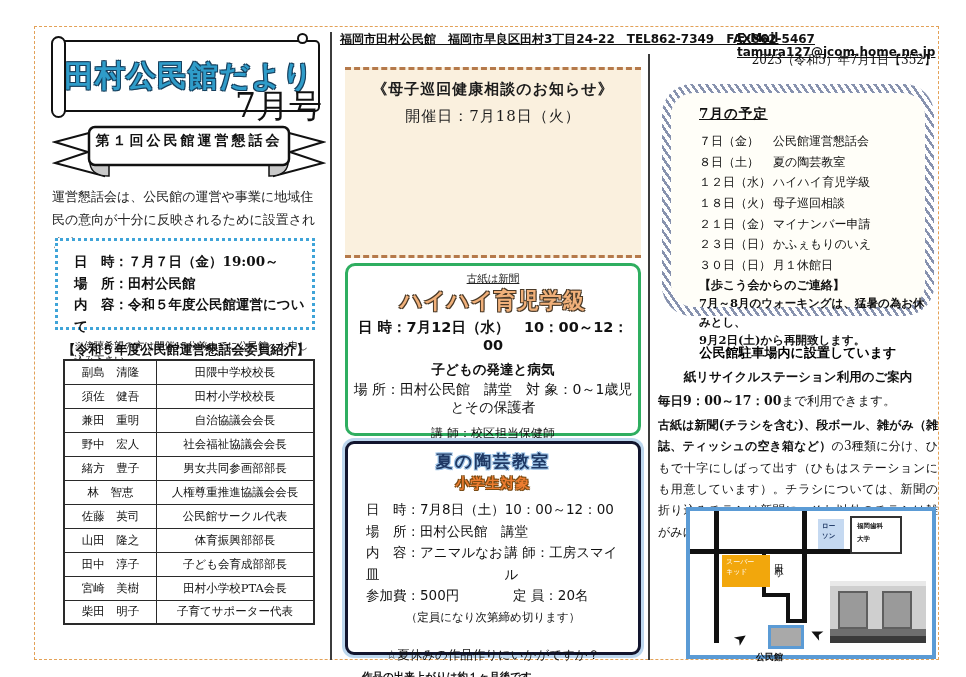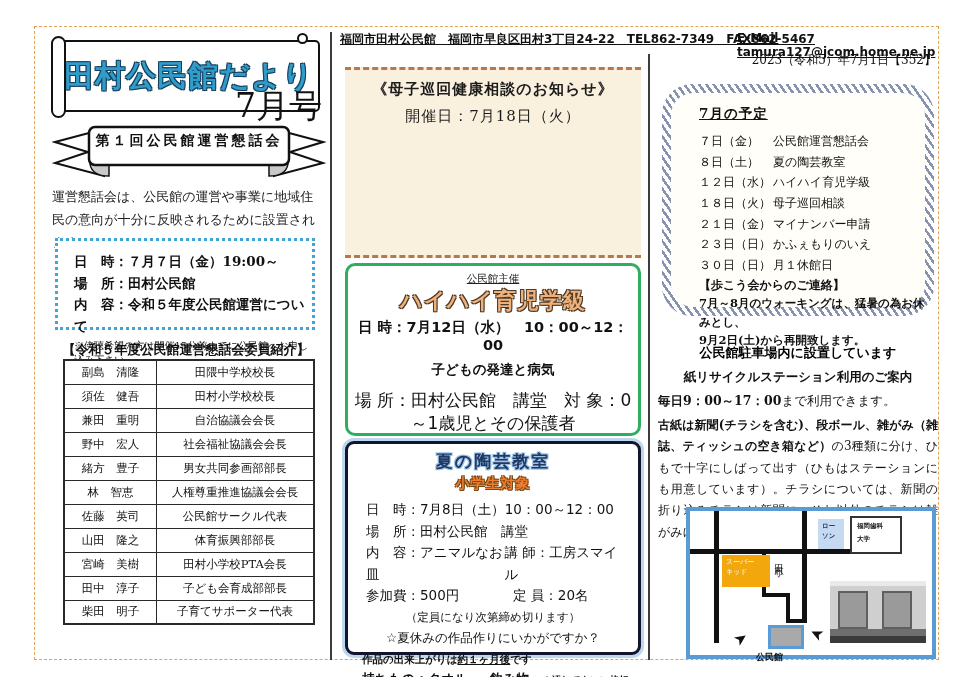--- a/index.html
+++ b/index.html
@@ -70,38 +70,38 @@
   .health-carry .bold-big { font-weight:bold; font-size:13.5px; letter-spacing:3px; }
 
   .hai-box { position:absolute; left:345px; top:263px; width:296px; height:173px;
     background:#fff; border:3px solid #2fae60; border-radius:10px; text-align:center;
     padding-top:6px; }
   .hai-tag { font-size:10.5px; text-decoration:underline; color:#222; }
   .hai-title { font-size:22px; font-weight:bold; letter-spacing:1px; color:#f0b07a;
     text-shadow:-1px -1px 0 #4a3a28, 1px -1px 0 #4a3a28, -1px 1px 0 #4a3a28, 1px 1px 0 #4a3a28; }
   .hai-dt { font-size:14.5px; font-weight:bold; margin-top:2px; color:#111; }
   .hai-theme { font-size:13.5px; font-weight:bold; margin-top:8px; color:#111; }
-  .hai-place { font-size:17px; margin-top:10px; color:#111; }
+  .hai-place { font-size:14px; margin-top:2px; color:#111; }
   .hai-lect { font-size:12px; margin-top:8px; color:#111; }
   .hai-note1 { font-size:11.5px; margin-top:9px; color:#111; }
   .hai-note2 { font-size:11.5px; margin-top:8px; color:#111; }
 
   .pottery-box { position:absolute; left:345px; top:441px; width:296px; height:214px;
     background:#fff; border:3px solid #12152e; border-radius:9px;
     box-shadow:0 0 0 3px #bdd7ee; text-align:center; padding-top:6px; }
   .pottery-title { font-size:17px; font-weight:bold; letter-spacing:2px; color:#1f3864;
     text-shadow:-1px -1px 0 #9dc3e6, 1px -1px 0 #9dc3e6, -1px 1px 0 #9dc3e6, 1px 1px 0 #9dc3e6; }
   .pottery-sub { font-size:14px; font-weight:bold; letter-spacing:1px; color:#ed7d31;
     text-shadow:-1px -1px 0 #7a4a12, 1px -1px 0 #7a4a12, -1px 1px 0 #7a4a12, 1px 1px 0 #7a4a12;
     margin-top:2px; }
   .pottery-rows { text-align:left; padding:6px 14px 0 18px; font-size:13.5px; line-height:1.6; color:#111; }
   .pottery-rows .pair { display:flex; }
   .pottery-rows .pair .cell1 { width:57%; }
   .pottery-note1 { font-size:11.5px; margin-top:3px; color:#111; }
-  .pottery-note2 { font-size:12.5px; margin-top:5px; color:#111; }
+  .pottery-note2 { font-size:12.5px; margin-top:22px; color:#111; }
   .pottery-done { text-align:left; padding-left:14px; margin-top:6px; font-size:10.5px; font-weight:bold; color:#111; }
   .pottery-done u { text-decoration:underline; }
   .pottery-bring { text-align:left; padding-left:14px; margin-top:3px; font-size:13px; font-weight:bold; color:#111; }
   .pottery-bring .small { font-size:9.5px; font-weight:bold; }
 
   
   .rope-box { position:absolute; left:662px; top:84px; width:272px; height:232px;
     border-radius:30px; padding:9px;
     background:repeating-linear-gradient(55deg,#8792ae 0 2.5px,#ffffff 2.5px 6px); }
   .rope-inner { width:100%; height:100%; background:#fffef8; border-radius:22px;
@@ -220,45 +220,45 @@
         </tr>
       <tr>
           <td class="name">佐藤　英司</td>
           <td>公民館サークル代表</td>
         </tr>
       <tr>
           <td class="name">山田　隆之</td>
           <td>体育振興部部長</td>
         </tr>
       <tr>
+          <td class="name">田中　淳子</td>
+          <td>子ども会育成部部長</td>
+        </tr>
+      <tr>
           <td class="name">宮崎　美樹</td>
           <td>田村小学校PTA会長</td>
-        </tr>
-      <tr>
-          <td class="name">田中　淳子</td>
-          <td>子ども会育成部部長</td>
         </tr>
       <tr>
           <td class="name">柴田　明子</td>
           <td>子育てサポーター代表</td>
         </tr>
     </tbody>
   </table>
 
   <div class="hdr-contact">福岡市田村公民館　福岡市早良区田村3丁目24-22　TEL862-7349　FAX862-5467</div>
   <div class="hdr-email">E-Mail tamura127@jcom.home.ne.jp</div>
   <div class="hdr-date serif">2023（令和5）年7月1日【352】</div>
 
   <div class="health-box serif">
     <div class="health-title">《母子巡回健康相談のお知らせ》</div>
     <div class="health-date">開催日：7月18日（火）</div>
   </div>
 
   <div class="hai-box">
-    <div class="hai-tag">公民館主催</div>
+    <div class="hai-tag">古紙は新聞</div>
     <div class="hai-title">ハイハイ育児学級</div>
     <div class="hai-dt">日 時：7月12日（水）　10：00～12：00</div>
     <div class="hai-theme">子どもの発達と病気</div>
     <div class="hai-place">場 所：田村公民館　講堂　対 象：0～1歳児とその保護者</div>
     <div class="hai-lect">講 師：校区担当保健師</div>
     <div class="hai-note1">＊予約は要りません</div>
     <div class="hai-note2">8月のハイハイ育児学級はお休みとなります。</div>
   </div>
 
   <div class="pottery-box">

